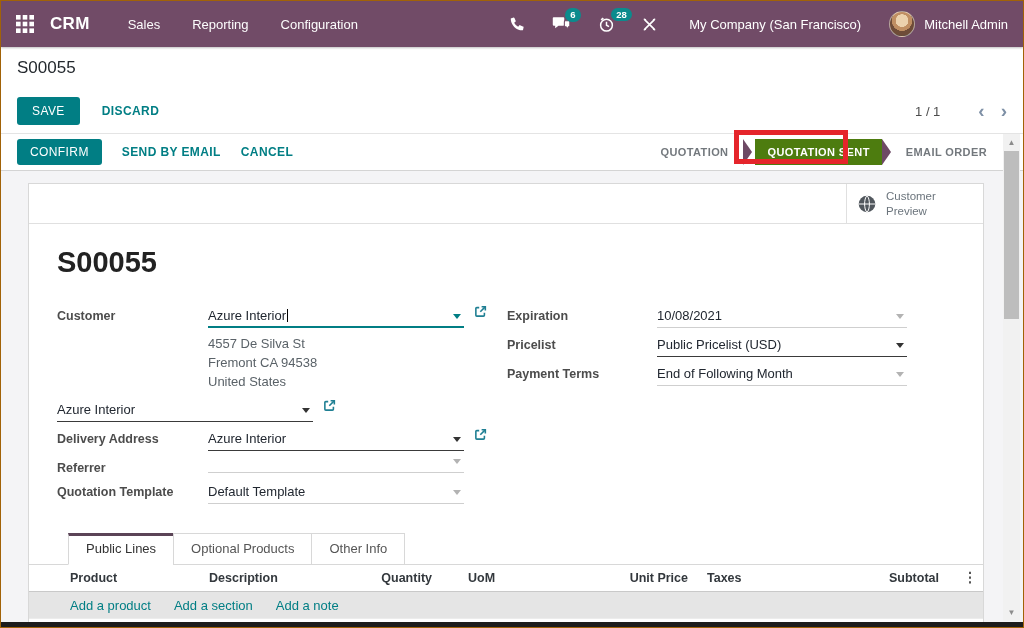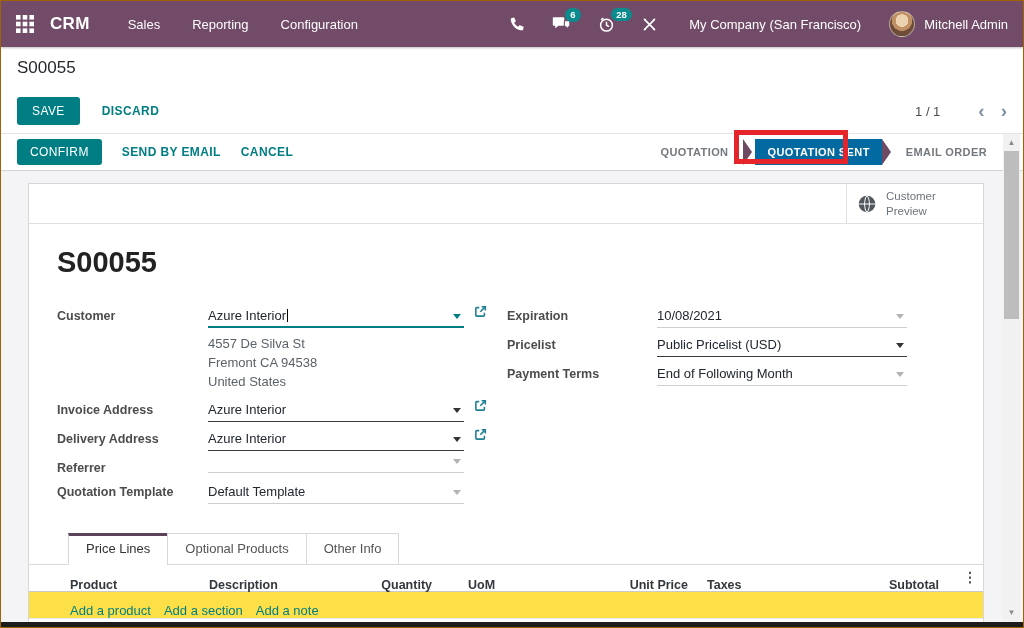--- a/index.html
+++ b/index.html
@@ -44,21 +44,21 @@
   .statusbar { height:38px; background:#fff; border-top:1px solid #e4e4e4;
     border-bottom:1px solid #d4d4d4; display:flex; align-items:center;
     padding:0 36px 0 16px; position:relative; z-index:2;}
   .sb-btn-link { margin-left:20px;}
   .stages { margin-left:auto; display:flex; align-items:center;}
   .stage { font-size:11px; font-weight:bold; letter-spacing:.4px; color:#73787d; cursor:pointer;}
   .stage-active-wrap { display:flex; align-items:center; margin:0 15px; position:relative;}
   .tip { width:0; height:0; border-top:13px solid transparent; border-bottom:13px solid transparent;
     border-left:9px solid #6e4a65;}
   .tip-left { margin-right:3px;}
-  .stage-box { background:#0369a1; color:#fff; font-size:11px; font-weight:bold;
+  .stage-box { background:#4d7c0f; color:#fff; font-size:11px; font-weight:bold;
     letter-spacing:.4px; height:26px; line-height:26px; padding:0 12px; white-space:nowrap;}
   .red-box { position:absolute; left:-9px; top:-9px; width:114px; height:34px;
     border:5px solid #e5252b; z-index:5; pointer-events:none;}
 
   
   .content { position:absolute; top:170px; bottom:5px; left:0; right:0; background:#f4f4f6;text-decoration:underline;}
   .sheet { position:absolute; top:12px; left:27px; width:956px; bottom:0; background:#fff;
     border:1px solid #d8d8d8; border-bottom:none;}
 
   .buttonbox { height:40px; border-bottom:1px solid #e0e0e0; display:flex; justify-content:flex-end;}
@@ -92,24 +92,24 @@
 
   
   .tab-bar { display:flex; align-items:flex-end; padding-left:39px; border-bottom:1px solid #d8d8d8;
     margin-top:23px;}
   .tab { font-size:13px; color:#555; background:#fff; border:1px solid #d8d8d8;
     padding:7px 17px 8px; margin-right:-1px; margin-bottom:-1px; cursor:pointer; white-space:nowrap;}
   .tab-active { border-top:3px solid #5b4457; border-bottom:1px solid #fff; color:#333; padding-top:5px;}
 
   
   .thead { position:relative; height:27px; border-bottom:1px solid #c9c9c9;}
-  .th { position:absolute; top:13px; font-size:12.5px; font-weight:bold; color:#33383d; white-space:nowrap;}
+  .th { position:absolute; top:6px; font-size:12.5px; font-weight:bold; color:#33383d; white-space:nowrap;}
   .kebab { position:absolute; top:4px; right:6px; font-size:14px; font-weight:bold; color:#555; cursor:pointer;}
-  .addrow { height:27px; background:#fde047; border-bottom:1px solid #ececec;
-    display:flex; align-items:flex-end; padding-left:41px; gap:13px;}
+  .addrow { height:27px; background:#e5e5e5; border-bottom:1px solid #ececec;
+    display:flex; align-items:center; padding-left:41px; gap:23px;}
   .addlink { color:#017e84; font-size:13px; cursor:pointer;}
 
   
   .scrollbar { position:absolute; top:133px; bottom:6px; right:3px; width:17px;
     background:#f1f1f1; z-index:7;}
   .scroll-arrow { position:absolute; left:0; width:17px; text-align:center; font-size:8px;
     color:#8c8c8c; height:15px; line-height:15px; cursor:pointer;}
   .scroll-up { top:1px;}
   .scroll-down { bottom:1px;}
   .scroll-thumb { position:absolute; top:17px; left:1px; width:15px; height:168px;
@@ -245,21 +245,20 @@
               </span>
             </div>
 
             <div class="addr-block">
               <div>4557 De Silva St</div>
               <div>Fremont CA 94538</div>
               <div>United States</div>
             </div>
 
             <div class="frow">
-              <span class="flabel">Invoice Address</span>
               <span class="fwidget u-dark">
                 <span class="fvalue">Azure Interior</span>
                 <span class="caret"></span>
               </span>
               <span class="ext-link">
                 <svg width="13" height="13" viewBox="0 0 14 14" fill="none" stroke="#1f7f93" stroke-width="1.7">
                   <path d="M5.6 2.8H3a1 1 0 0 0-1 1V11a1 1 0 0 0 1 1h7.2a1 1 0 0 0 1-1V8.4"></path>
                   <path d="M8.2 1.8h4v4"></path>
                     <path d="M12 2L6.8 7.2"></path>
                 </svg>
@@ -318,21 +317,21 @@
               <span class="fwidget fwidget-r u-light">
                 <span class="fvalue">End of Following Month</span>
                 <span class="caret caret-gray"></span>
               </span>
             </div>
           </div>
         </div>
       </div>
 
       <div class="tab-bar">
-        <span class="tab tab-active">Price Lines</span>
+        <span class="tab tab-active">Public Lines</span>
         <span class="tab">Optional Products</span>
         <span class="tab">Other Info</span>
       </div>
 
       <div class="thead">
         <span class="th" style="left:41px;">Product</span>
         <span class="th" style="left:180px;">Description</span>
         <span class="th" style="right:551px;">Quantity</span>
         <span class="th" style="left:439px;">UoM</span>
         <span class="th" style="right:295px;">Unit Price</span>

